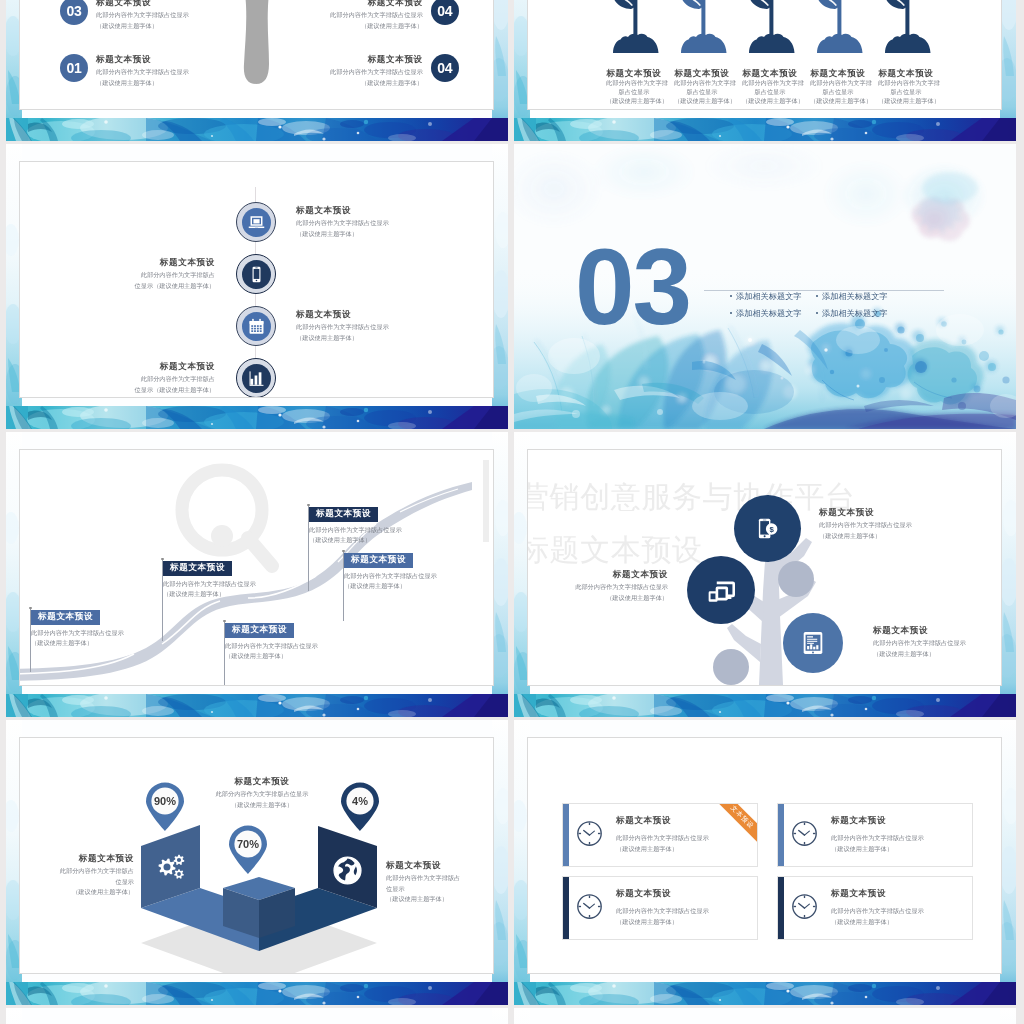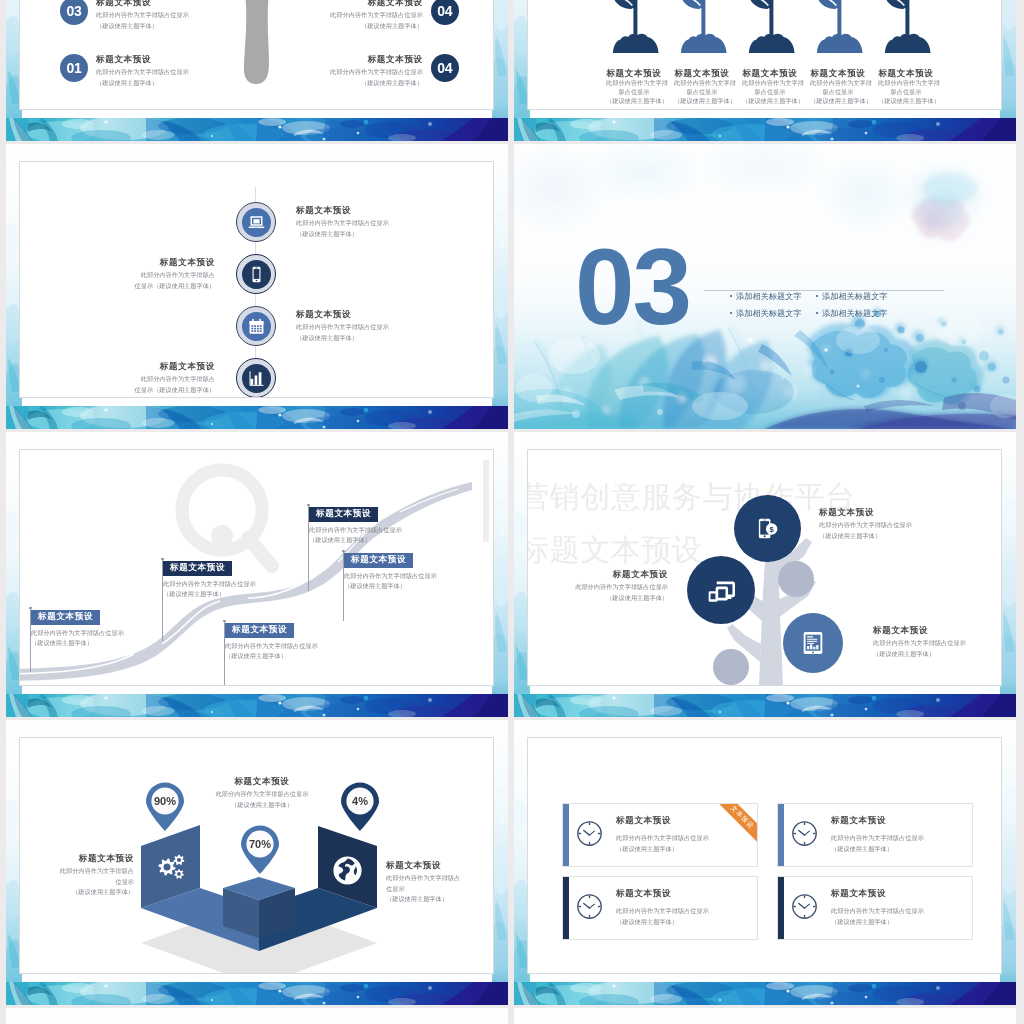--- a/index.html
+++ b/index.html
@@ -796,21 +796,21 @@
       </g>
     </svg>
     <div id="pinHost">
           <div class="pin" style="left:123px;top:42px;width:44px;height:52px;">
       <svg width="44" height="52" viewBox="0 0 44 52">
         <path d="M22 51 C22 51 3 30.5 3 21.5 A19 19 0 1 1 41 21.5 C41 30.5 22 51 22 51 Z" fill="#4a74ac"></path>
         <circle cx="22" cy="21" r="13.6" fill="#fbfbfb"></circle>
       </svg>
       <div class="pv" style="top:15px;">90%</div>
     </div>
-          <div class="pin" style="left:218px;top:85px;width:44px;height:52px;">
+          <div class="pin" style="left:206px;top:85px;width:44px;height:52px;">
       <svg width="44" height="52" viewBox="0 0 44 52">
         <path d="M22 51 C22 51 3 30.5 3 21.5 A19 19 0 1 1 41 21.5 C41 30.5 22 51 22 51 Z" fill="#4a74ac"></path>
         <circle cx="22" cy="21" r="13.6" fill="#fbfbfb"></circle>
       </svg>
       <div class="pv" style="top:15px;">70%</div>
     </div>
           <div class="pin" style="left:318px;top:42px;width:44px;height:52px;">
       <svg width="44" height="52" viewBox="0 0 44 52">
         <path d="M22 51 C22 51 3 30.5 3 21.5 A19 19 0 1 1 41 21.5 C41 30.5 22 51 22 51 Z" fill="#1e3d68"></path>
         <circle cx="22" cy="21" r="13.6" fill="#fbfbfb"></circle>

